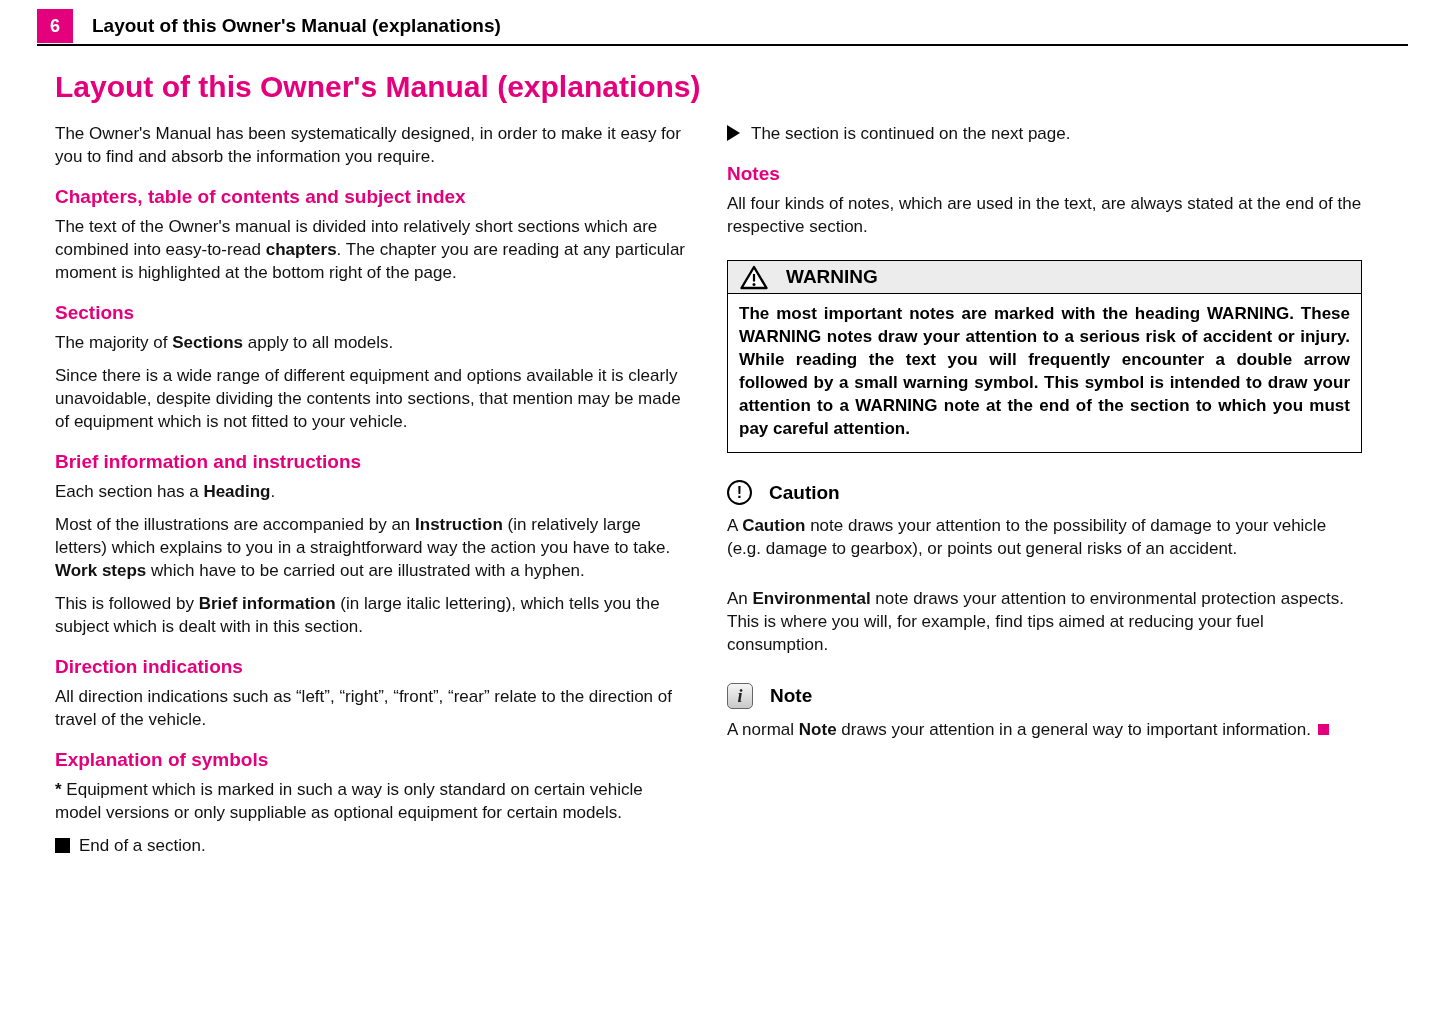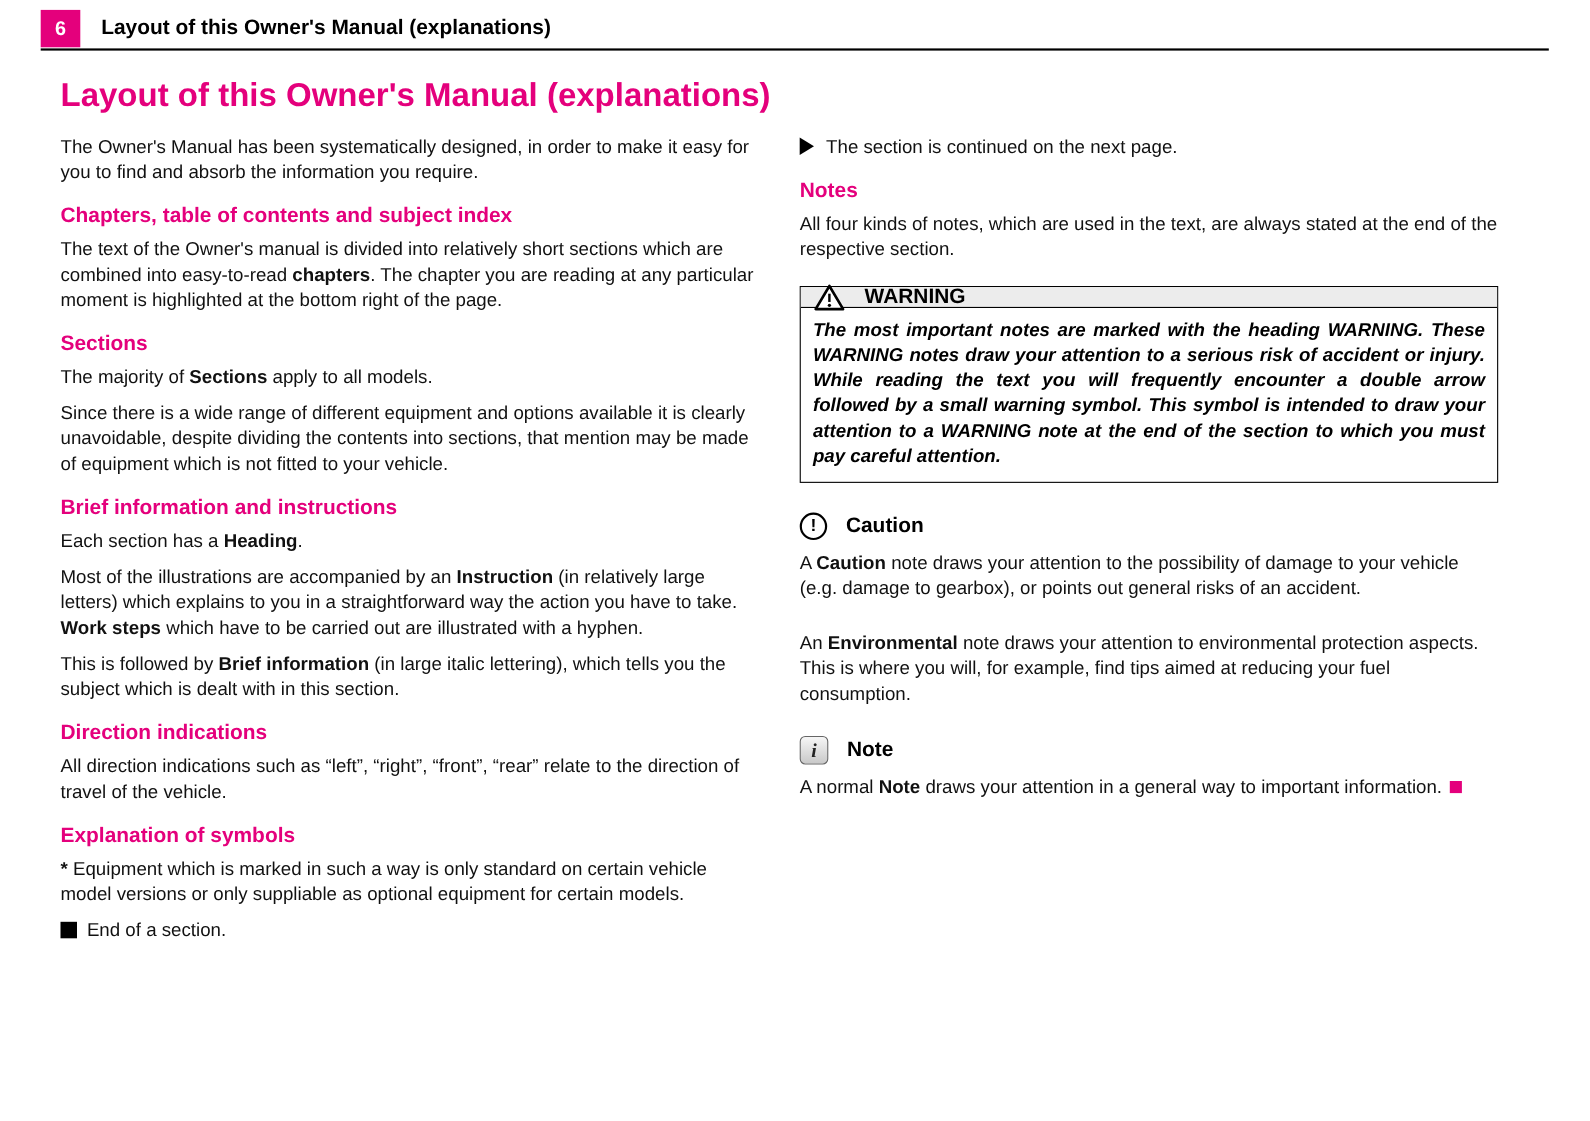--- a/index.html
+++ b/index.html
@@ -35,23 +35,23 @@
   .black-square{display:inline-block;width:15px;height:15px;background:#000;margin-right:9px;vertical-align:-2px;}
   .pink-square{display:inline-block;width:11px;height:11px;background:var(--accent);margin-left:7px;vertical-align:0px;}
 
   
   .tri{display:inline-block;width:0;height:0;border-left:13px solid #000;border-top:8px solid transparent;
        border-bottom:8px solid transparent;margin-right:11px;vertical-align:-2px;}
 
   
   .warnbox{border:1px solid #000;margin-top:22px;margin-bottom:6px;}
   .warnhead{display:flex;align-items:center;gap:18px;background:var(--warn-bg);border-bottom:1px solid #000;
-            padding:4px 12px;height:19px;text-align:right;}
+            padding:4px 12px;height:33px;text-align:right;}
   .warn-title{font-weight:bold;font-size:19px;color:#000;}
-  .warnbody{padding:8px 11px 12px;font-weight:bold;font-size:17px;line-height:23px;text-align:justify;color:#000;font-style:italic;}
+  .warnbody{padding:8px 11px 12px;font-weight:bold;font-size:17px;line-height:23px;text-align:justify;color:#000;}
 
   
   .notetype{margin-top:27px;}
   .nt-head{display:flex;align-items:center;gap:17px;margin-bottom:9px;}
   .nt-title{font-weight:bold;font-size:19px;color:#000;}
 
   .caution-icon{width:25px;height:25px;border:2.5px solid #000;border-radius:50%;display:inline-flex;
                 align-items:center;justify-content:center;font-weight:bold;font-size:16px;color:#000;flex:0 0 auto;}
   .env-icon{display:inline-flex;align-items:center;justify-content:center;flex:0 0 auto;}
   .info-icon{width:26px;height:26px;border-radius:5px;border:1.5px solid #666;

